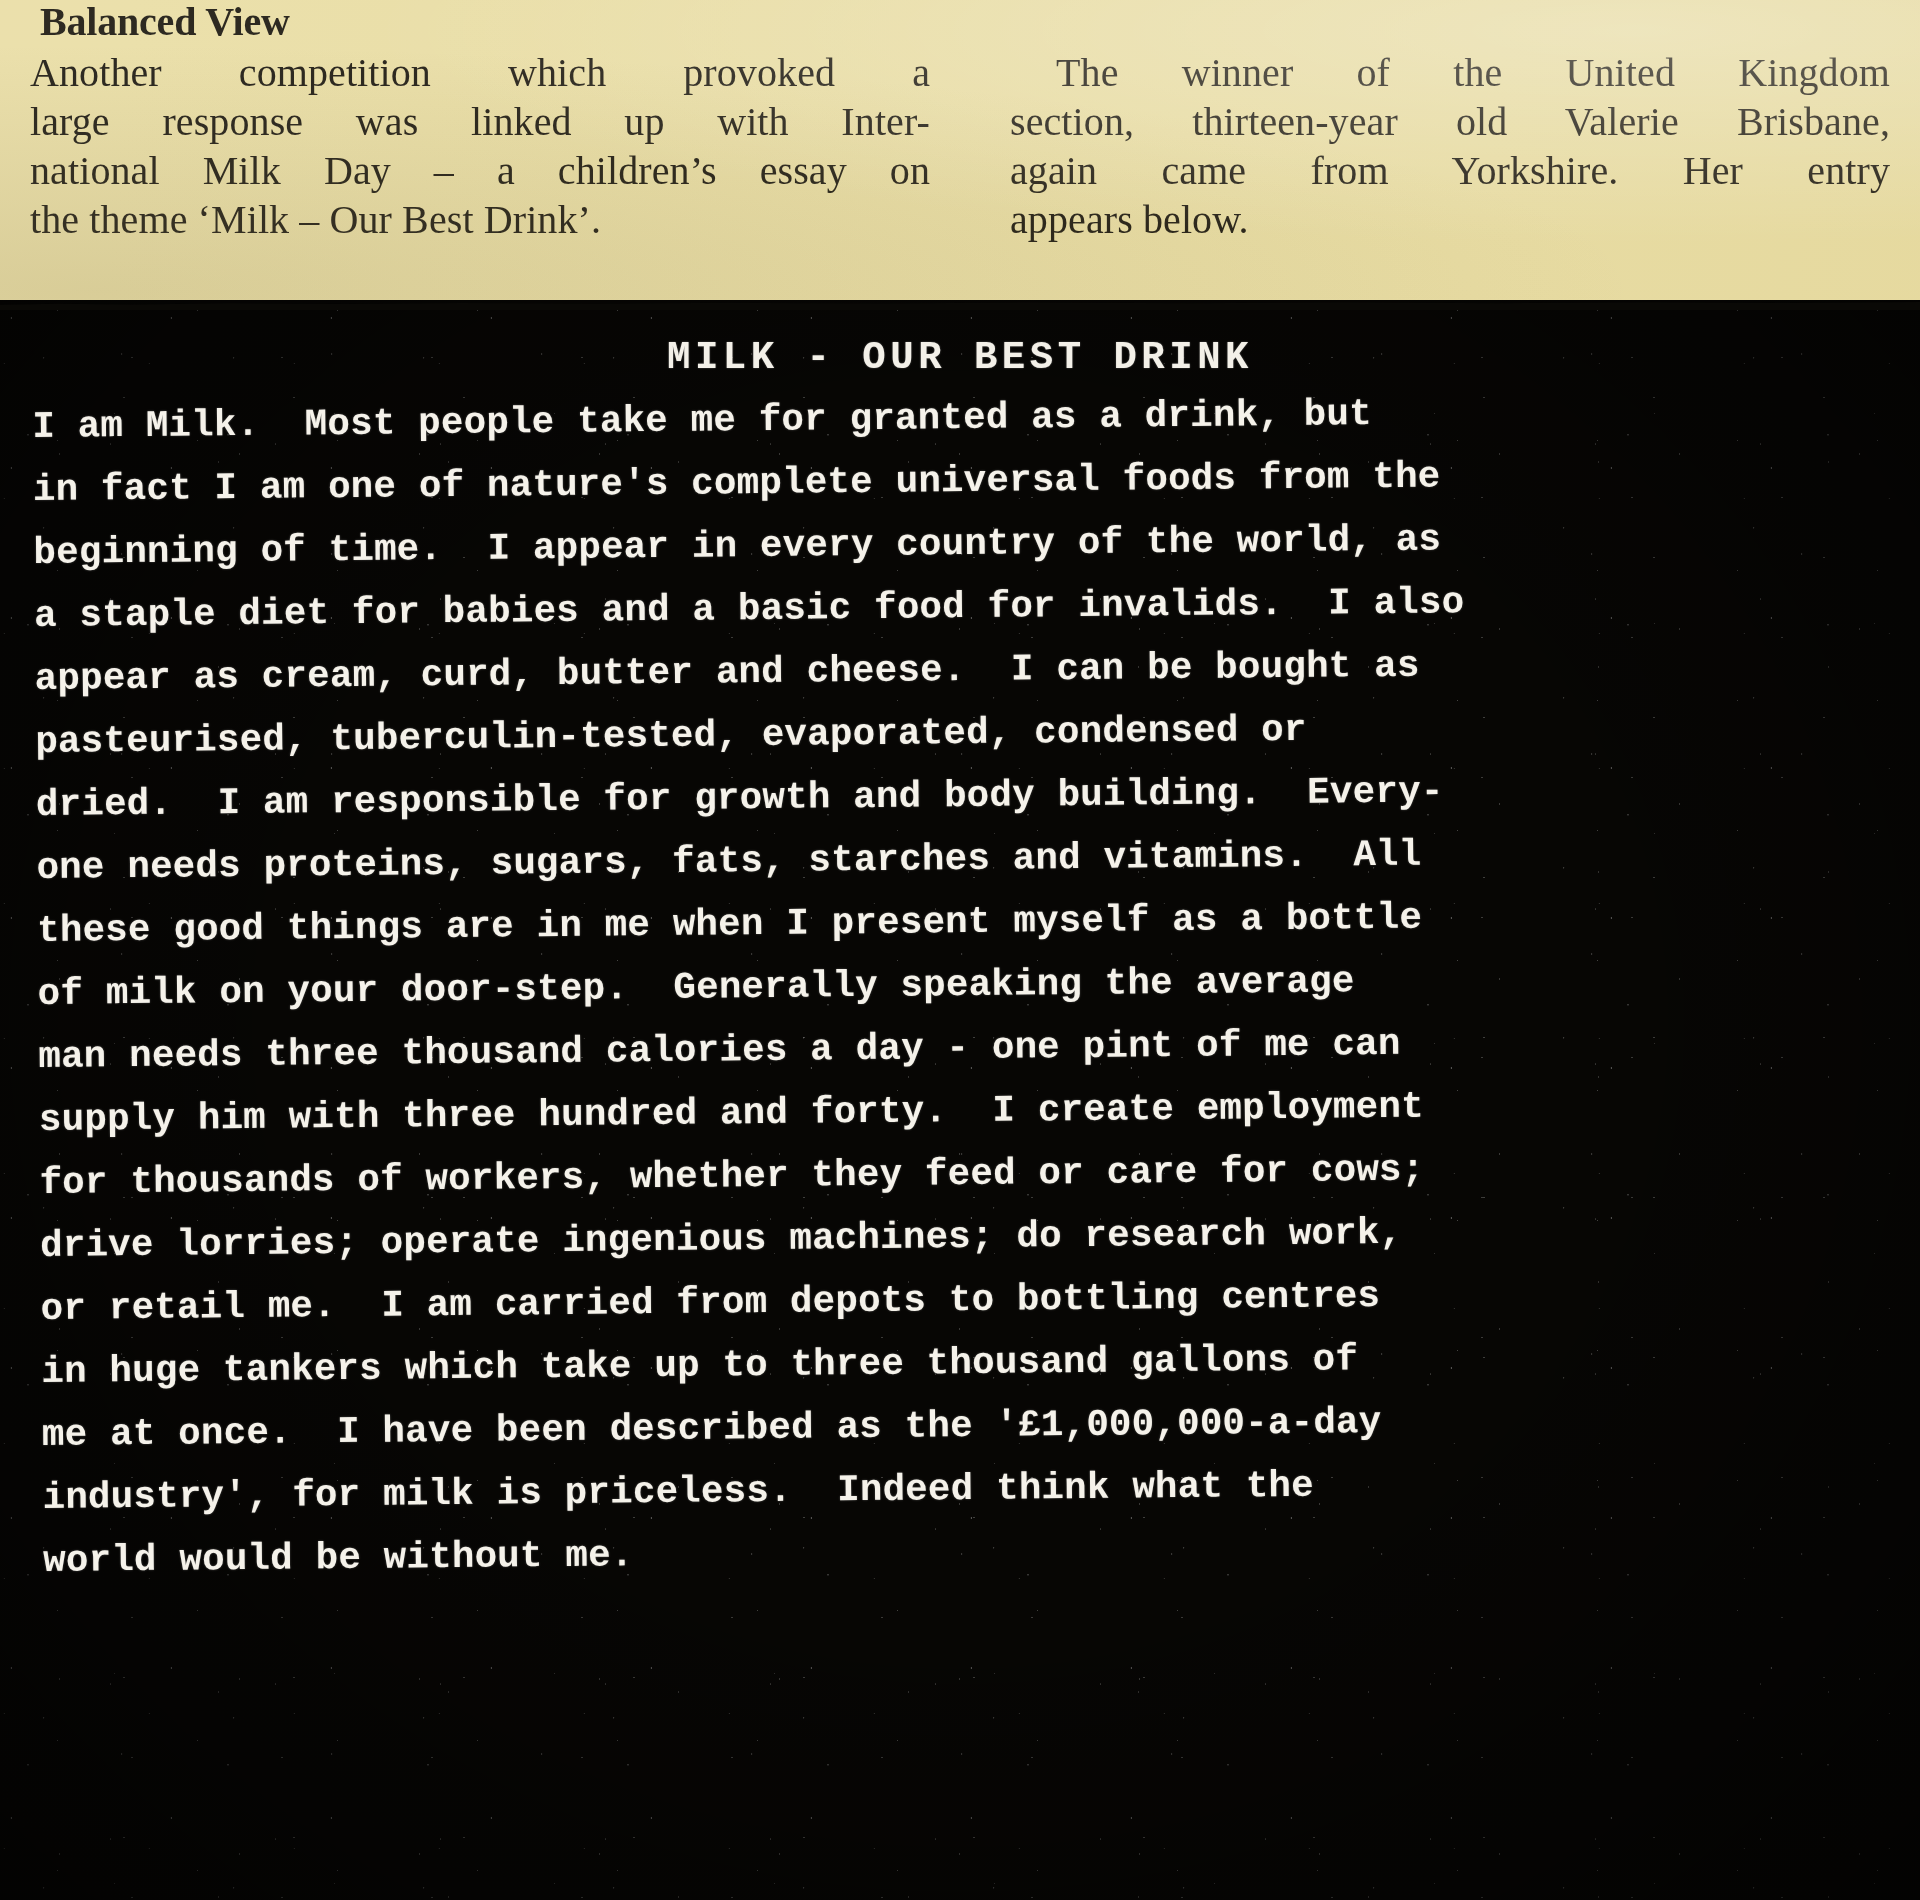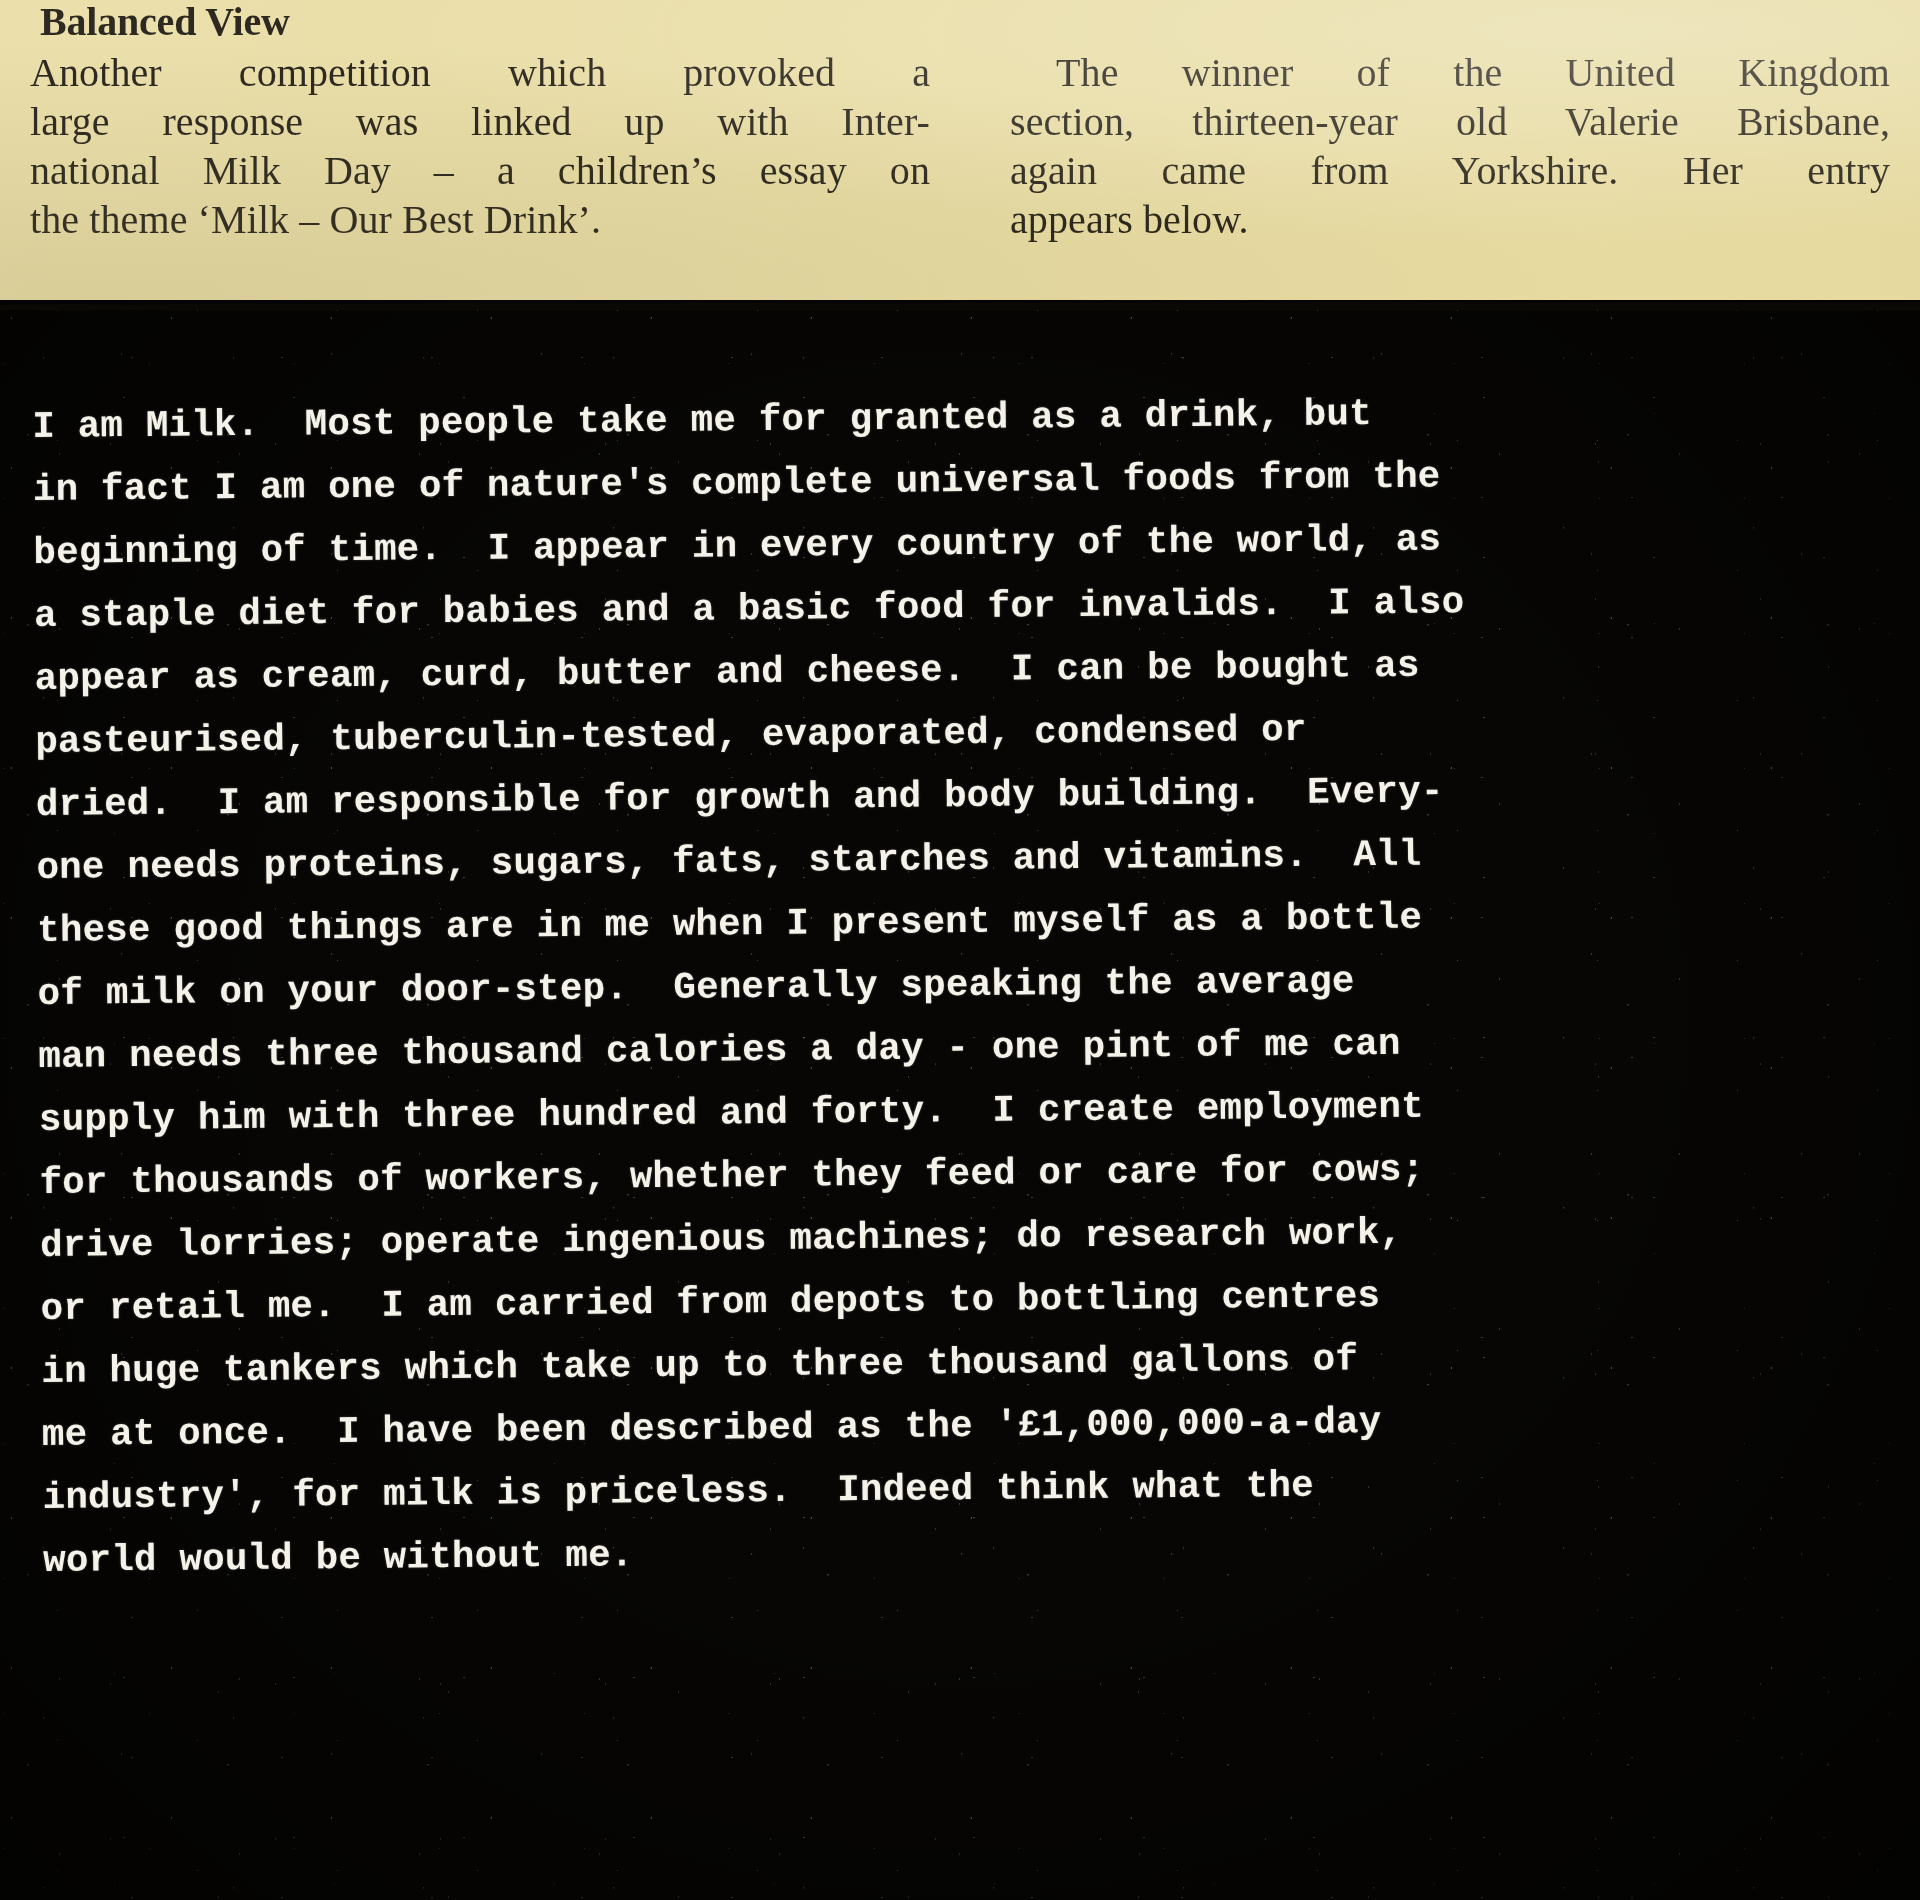--- a/index.html
+++ b/index.html
@@ -201,20 +201,21 @@
         <span class="jline-last">appears below.</span>
       </div>
     </div>
 
   </div>
   <div class="header-edge"></div>
 
   <div class="essay-photo">
     <div class="grain"></div>
 
+    <div class="essay-title">MILK - OUR BEST DRINK</div>
 
     <div class="essay-body skewwrap">
       <div class="essay-line">I am Milk.  Most people take me for granted as a drink, but</div>
       <div class="essay-line">in fact I am one of nature's complete universal foods from the</div>
       <div class="essay-line">beginning of time.  I appear in every country of the world, as</div>
       <div class="essay-line">a staple diet for babies and a basic food for invalids.  I also</div>
       <div class="essay-line">appear as cream, curd, butter and cheese.  I can be bought as</div>
       <div class="essay-line">pasteurised, tuberculin-tested, evaporated, condensed or</div>
       <div class="essay-line">dried.  I am responsible for growth and body building.  Every-</div>
       <div class="essay-line">one needs proteins, sugars, fats, starches and vitamins.  All</div>

